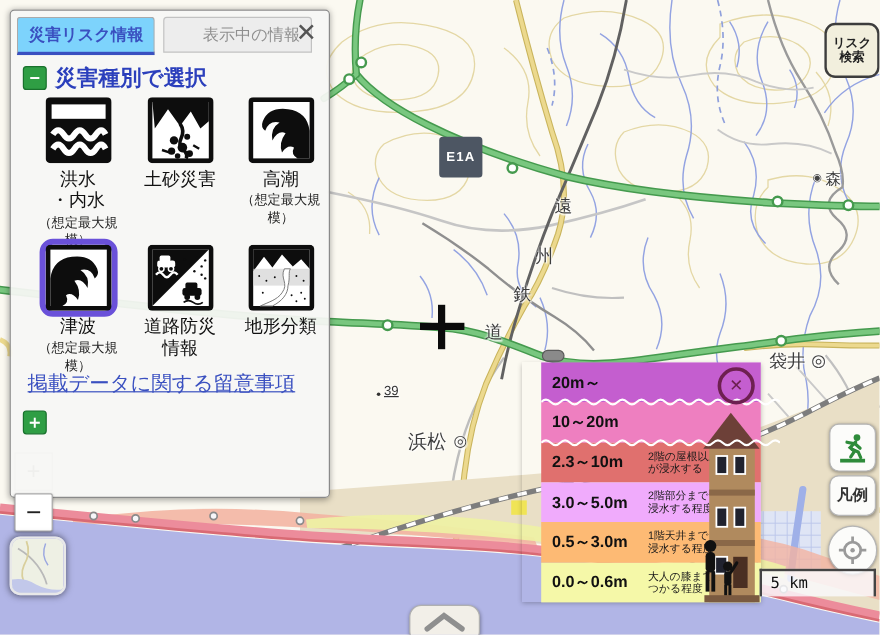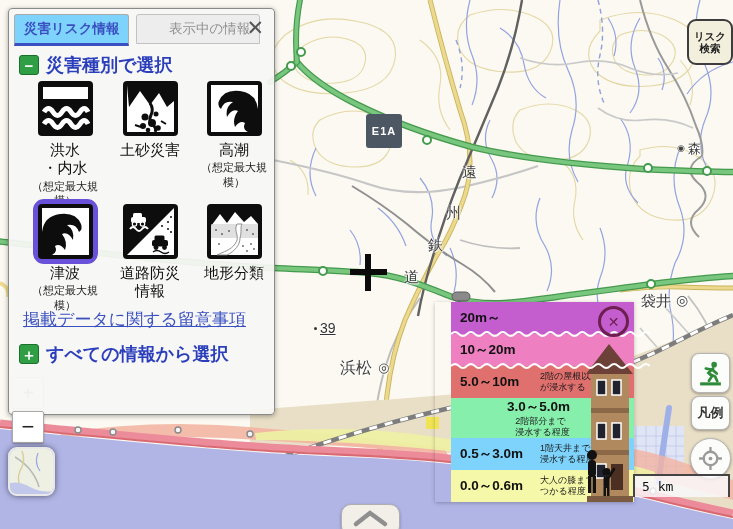--- a/index.html
+++ b/index.html
@@ -8,21 +8,21 @@
   .abs{position:absolute;}
   
   #map{left:0;top:0;width:733px;height:529px;z-index:0;}
   .maplabel{position:absolute;color:#3c3c3c;text-shadow:0 0 2px #fff,0 0 2px #fff,1px 1px 1px #fff;z-index:2;}
   .citymark{font-size:13px;color:#444;}
   #e1a-badge{left:366px;top:114px;width:36px;height:34px;background:#4d5663;border-radius:3px;
     color:#fff;font-weight:bold;font-size:11px;letter-spacing:1px;display:flex;align-items:center;justify-content:center;z-index:2;}
   #river-label{left:620px;top:450px;writing-mode:vertical-rl;font-size:10.5px;color:#5668c8;z-index:2;font-style:italic;}
   .railchar{font-size:15px;color:#3e3e3e;z-index:2;}
   #elev-dot{left:314px;top:327px;width:3px;height:3px;border-radius:50%;background:#333;z-index:2;}
-  #elev-label{left:320px;top:320px;font-size:14px;color:#333;z-index:2;text-decoration:underline;}
+  #elev-label{left:320px;top:320px;font-size:11px;color:#333;z-index:2;text-decoration:underline;}
   #crosshair-h{left:350px;top:269px;width:37px;height:6px;background:#0b0b0b;z-index:3;}
   #crosshair-v{left:365px;top:254px;width:6px;height:37px;background:#0b0b0b;z-index:3;}
   
   #panel{left:8px;top:8px;width:265px;height:405px;background:rgba(246,246,244,0.94);
     border:1px solid #8a8a8a;border-radius:4px;box-shadow:0 1px 5px rgba(0,0,0,.35);z-index:10;}
   #tabbar{position:absolute;left:5px;top:5px;right:5px;height:30px;}
   .tab{display:inline-block;padding:5px 9px;font-size:13.5px;border-radius:3px 3px 0 0;cursor:pointer;}
   .tab.active{background:#7dd3fc;border:1px solid #aaa;border-bottom:3px solid #3a50c0;color:#3a50c0;font-weight:bold;}
   .tab.inactive{background:#ededed;border:1px solid #c2c2c2;color:#8f8f8f;margin-left:2px;padding-left:32px;}
   #panel-close{position:absolute;right:10px;top:8px;font-size:21px;color:#555;font-weight:bold;cursor:pointer;line-height:1;}
@@ -336,51 +336,50 @@
       <span class="dt-line">地形分類</span>
       <span class="dt-line"></span>
       <span class="dt-sub"></span>
     </div>
   </div>
 
   <a id="notice-link">掲載データに関する留意事項</a>
 
   <div class="sec-head" id="sec2">
     <span class="toggle-box">＋</span>
-    <span class="sec-title">すべての情報から選択</span>
   </div>
 </div>
 
 <div id="legend" class="abs">
   <div class="lg-row" style="background-color: rgb(196, 94, 207);">
     <span class="lg-depth">20m～</span>
     <span class="lg-desc"></span>
     <span id="lg-close">✕</span>
   </div>
   <div class="lg-row" style="background-color: rgb(238, 127, 192);">
     <svg class="lg-wave" viewBox="0 0 200 8">
         <path d="M0,4 Q4,0 8,4 T16,4 T24,4 T32,4 T40,4 T48,4 T56,4 T64,4 T72,4 T80,4 T88,4 T96,4 T104,4 T112,4 T120,4 T128,4 T136,4 T144,4 T152,4 T160,4 T168,4 T176,4 T184,4 T192,4 T200,4" stroke="#fff" stroke-width="1.8" fill="none"></path>
       </svg>
     <span class="lg-depth">10～20m</span>
     <span class="lg-desc"></span>
   </div>
   <div class="lg-row" style="background-color: rgb(224, 112, 110);">
     <svg class="lg-wave" viewBox="0 0 200 8">
         <path d="M0,4 Q4,0 8,4 T16,4 T24,4 T32,4 T40,4 T48,4 T56,4 T64,4 T72,4 T80,4 T88,4 T96,4 T104,4 T112,4 T120,4 T128,4 T136,4 T144,4 T152,4 T160,4 T168,4 T176,4 T184,4 T192,4 T200,4" stroke="#fff" stroke-width="1.8" fill="none"></path>
       </svg>
-    <span class="lg-depth">5.0～10m</span>
+    <span class="lg-depth">2.3～10m</span>
     <span class="lg-desc">2階の屋根以上
 が浸水する</span>
   </div>
-  <div class="lg-row" style="background-color: #86efac; flex-direction: column;">
+  <div class="lg-row" style="background-color: #f0abfc;">
     <span class="lg-depth">3.0～5.0m</span>
     <span class="lg-desc">2階部分まで
 浸水する程度</span>
   </div>
-  <div class="lg-row" style="background-color: #7dd3fc;">
+  <div class="lg-row" style="background-color: #fdba74;">
     <span class="lg-depth">0.5～3.0m</span>
     <span class="lg-desc">1階天井まで
 浸水する程度</span>
   </div>
   <div class="lg-row" style="background-color: rgb(245, 248, 168);">
     <span class="lg-depth">0.0～0.6m</span>
     <span class="lg-desc">大人の膝まで
 つかる程度</span>
   </div>
   <svg id="lg-house" width="49" height="174" viewBox="0 0 49 174">

